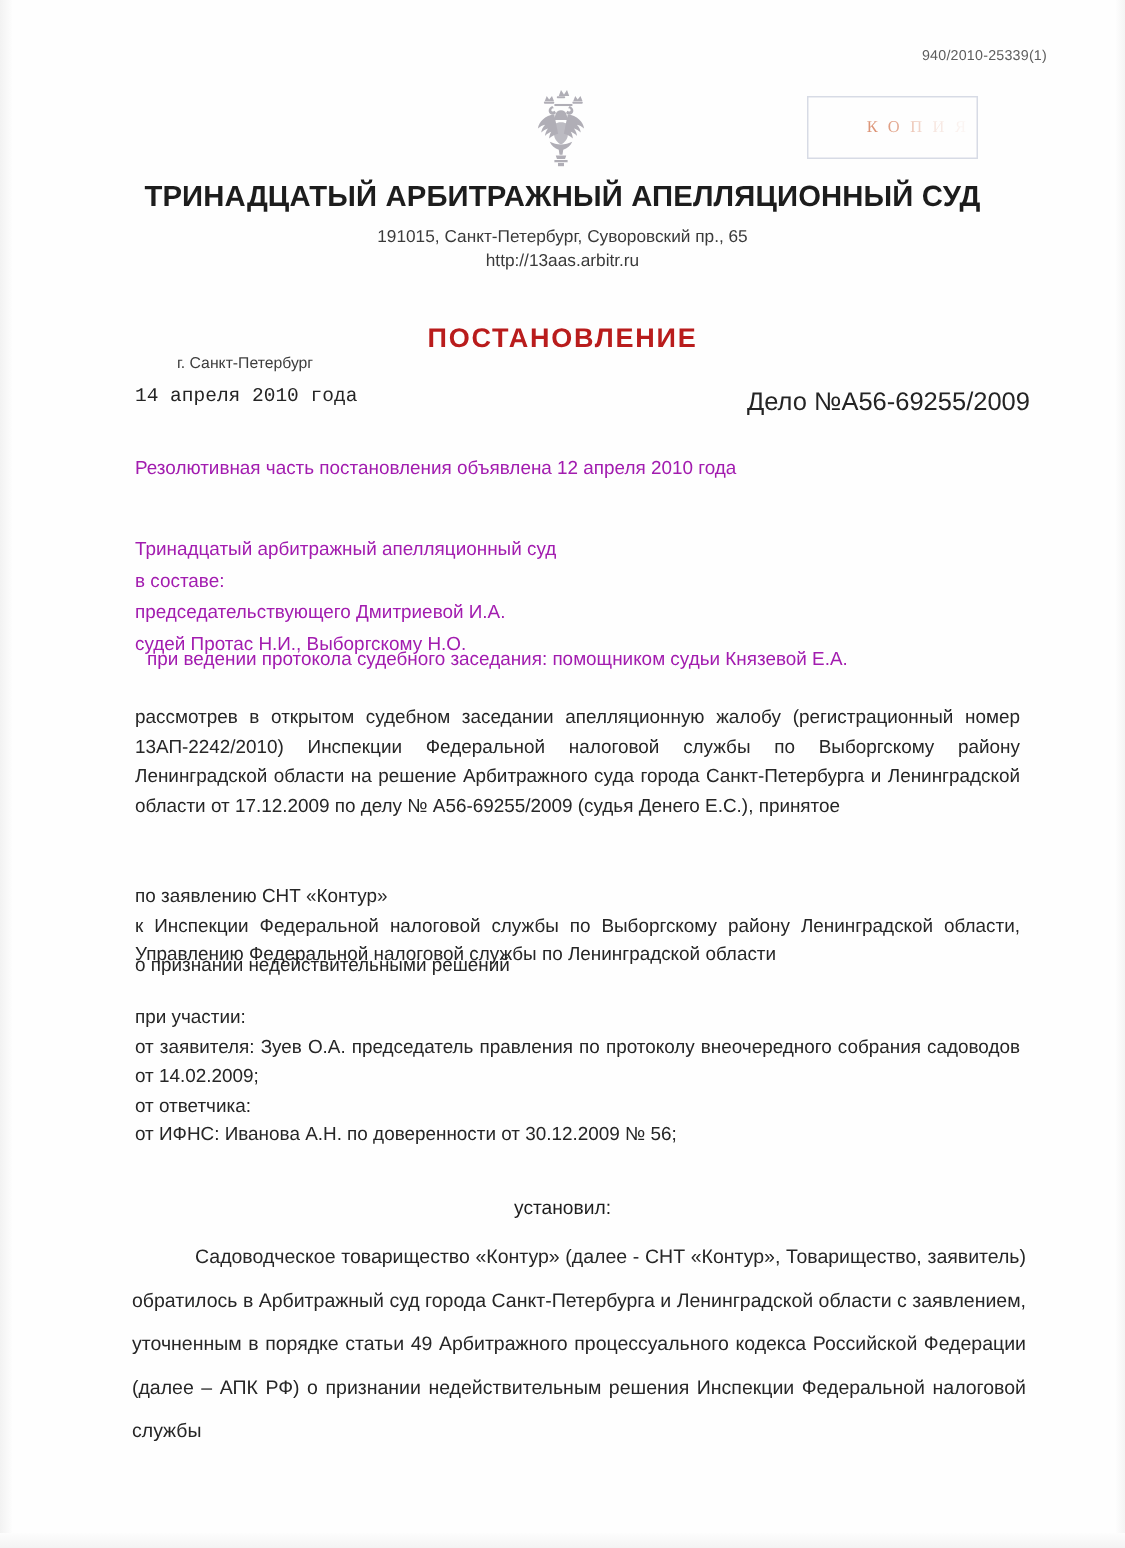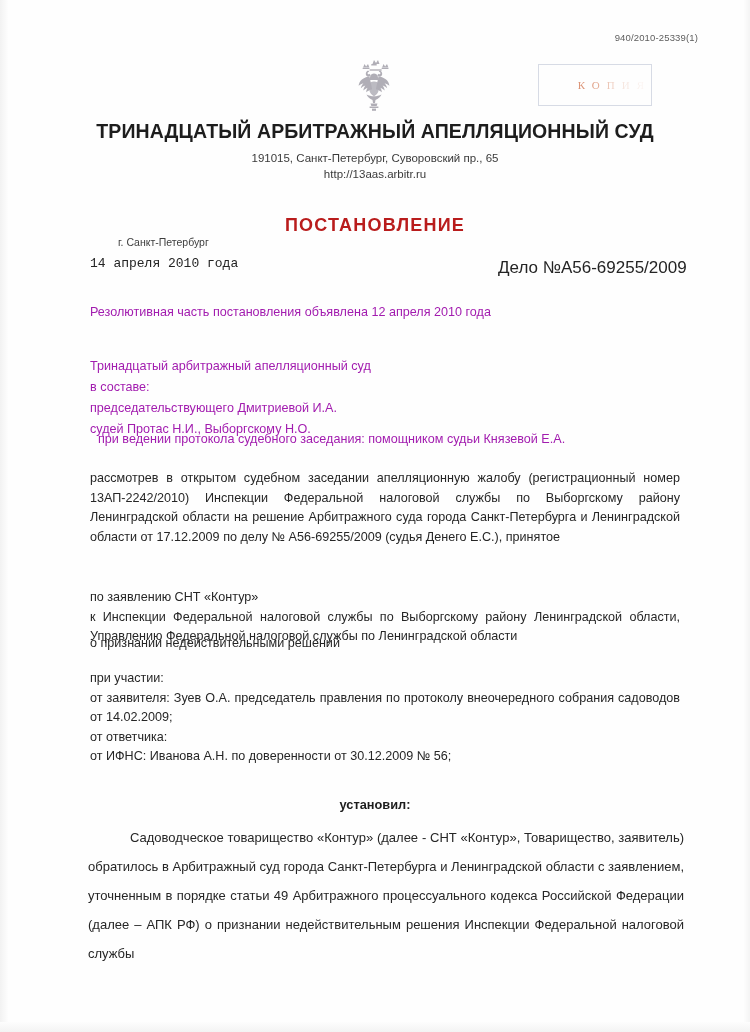--- a/index.html
+++ b/index.html
@@ -174,21 +174,21 @@
   .b-subject  { top: 634px; }
   .b-partic   { top: 669px; }
 
   .ustanovil {
     position: absolute;
     top: 797px;
     left: 0;
     width: 750px;
     text-align: center;
     font-size: 12.8px;
-    font-weight: bold;
+    font-weight: normal;
     color: #1d1d1d;
   }
 
   .final-para {
     position: absolute;
     top: 823px;
     left: 88px;
     width: 596px;
     font-size: 13px;
     color: #262626;

